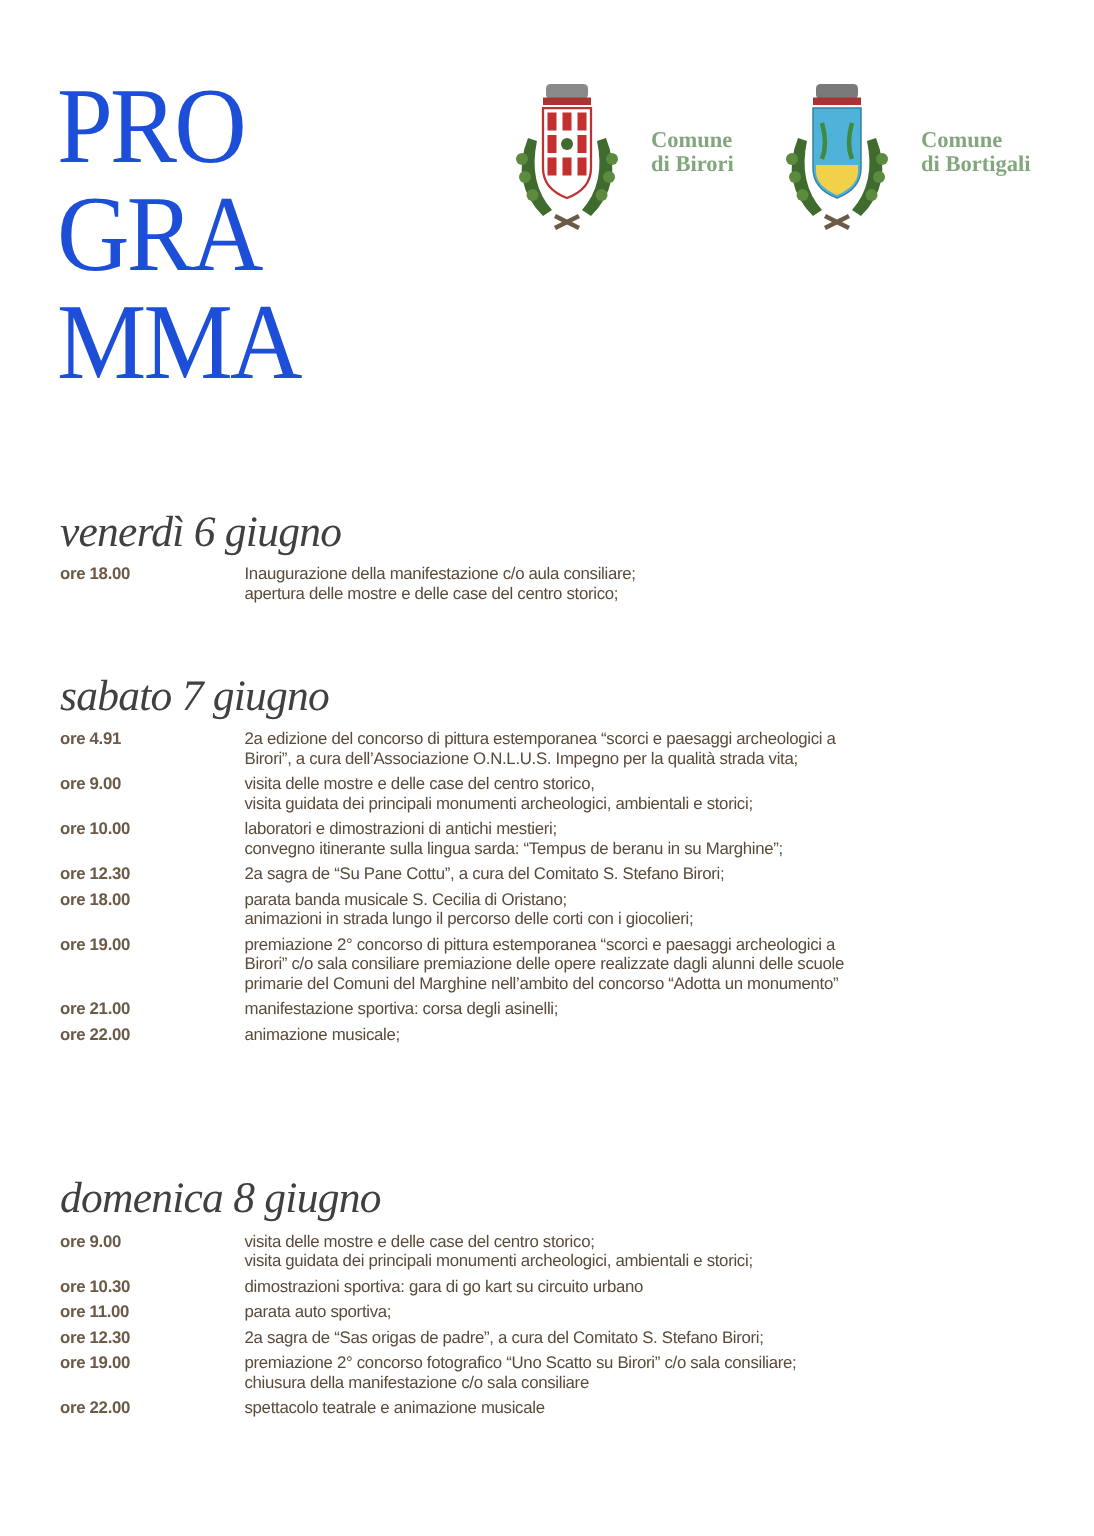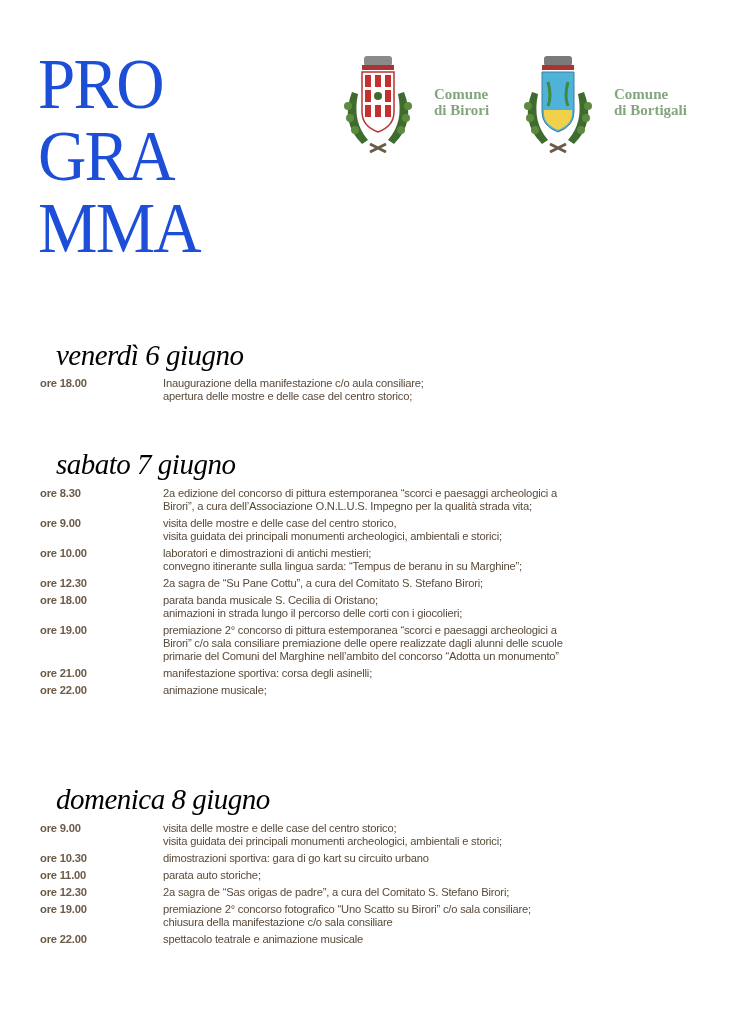--- a/index.html
+++ b/index.html
@@ -11,23 +11,23 @@
       letter-spacing: -2px;
     }
     .title-block div { transform: scaleX(0.93); transform-origin: left; }
     .crest { position: absolute; }
     .crest-label {
       position: absolute;
       font-family: "Liberation Serif", "DejaVu Serif", serif;
       font-weight: bold; color: #84a67f; font-size: 15px; line-height: 16px;
     }
     .day-heading {
-      position: absolute; left: 56px;
+      position: absolute; left: 40px;
       font-family: "Liberation Serif", "DejaVu Serif", serif;
-      font-style: italic; color: #000000; font-size: 29px; line-height: 30px;
+      font-style: italic; color: #404040; font-size: 29px; line-height: 30px;
       letter-spacing: -0.5px;
     }
     .rows { position: absolute; left: 40px; width: 650px; }
     .row { display: flex; font-family: Liberation Sans, sans-serif;
       font-size: 11.2px; line-height: 13px; color: #5a4a3a; margin-bottom: 4px; letter-spacing: -0.2px; }
     .row .time { width: 123px; flex: none; font-weight: bold; color: #6b5a48; }
     .row .desc { flex: 1; }
     .row .desc .ln { display: block; white-space: nowrap; }
   </style>
 </head>
@@ -101,21 +101,21 @@
       <div class="desc">
         <span class="ln">Inaugurazione della manifestazione c/o aula consiliare;</span>
         <span class="ln">apertura delle mostre e delle case del centro storico;</span>
       </div>
     </div>
   </div>
 
 <div class="day-heading" style="top:449px">sabato 7 giugno</div>
 <div class="rows" style="top:487px">
     <div class="row">
-      <div class="time">ore 8.30</div>
+      <div class="time">ore 4.91</div>
       <div class="desc">
         <span class="ln">2a edizione del concorso di pittura estemporanea “scorci e paesaggi archeologici a</span>
         <span class="ln">Birori”, a cura dell’Associazione O.N.L.U.S. Impegno per la qualità strada vita;</span>
       </div>
     </div>
     <div class="row">
       <div class="time">ore 9.00</div>
       <div class="desc">
         <span class="ln">visita delle mostre e delle case del centro storico,</span>
         <span class="ln">visita guidata dei principali monumenti archeologici, ambientali e storici;</span>
@@ -174,21 +174,21 @@
     </div>
     <div class="row">
       <div class="time">ore 10.30</div>
       <div class="desc">
         <span class="ln">dimostrazioni sportiva: gara di go kart su circuito urbano</span>
       </div>
     </div>
     <div class="row">
       <div class="time">ore 11.00</div>
       <div class="desc">
-        <span class="ln">parata auto storiche;</span>
+        <span class="ln">parata auto sportiva;</span>
       </div>
     </div>
     <div class="row">
       <div class="time">ore 12.30</div>
       <div class="desc">
         <span class="ln">2a sagra de “Sas origas de padre”, a cura del Comitato S. Stefano Birori;</span>
       </div>
     </div>
     <div class="row">
       <div class="time">ore 19.00</div>

